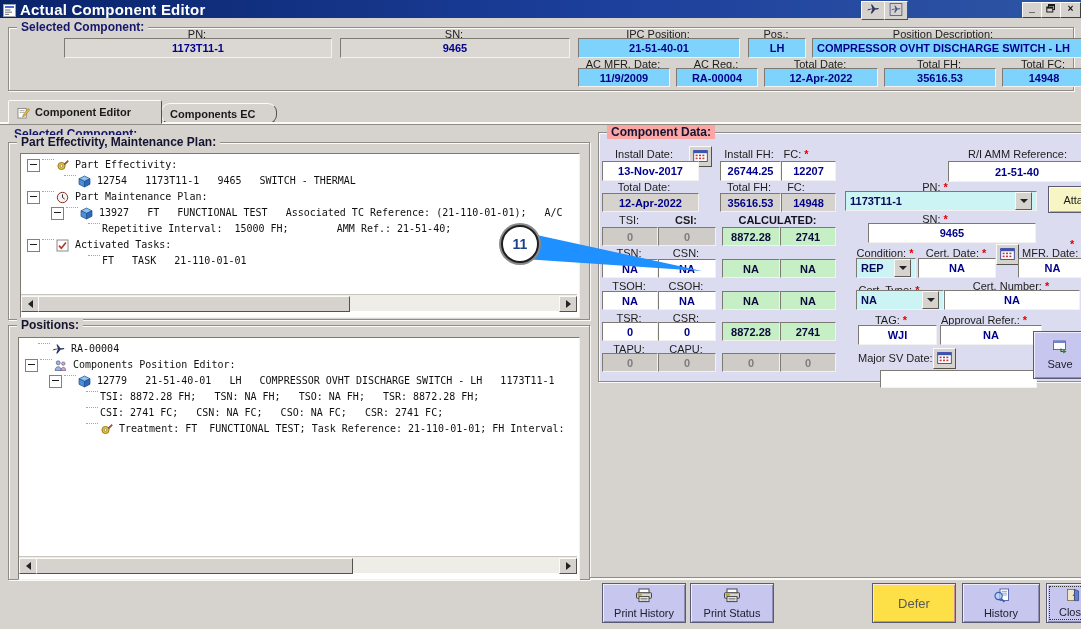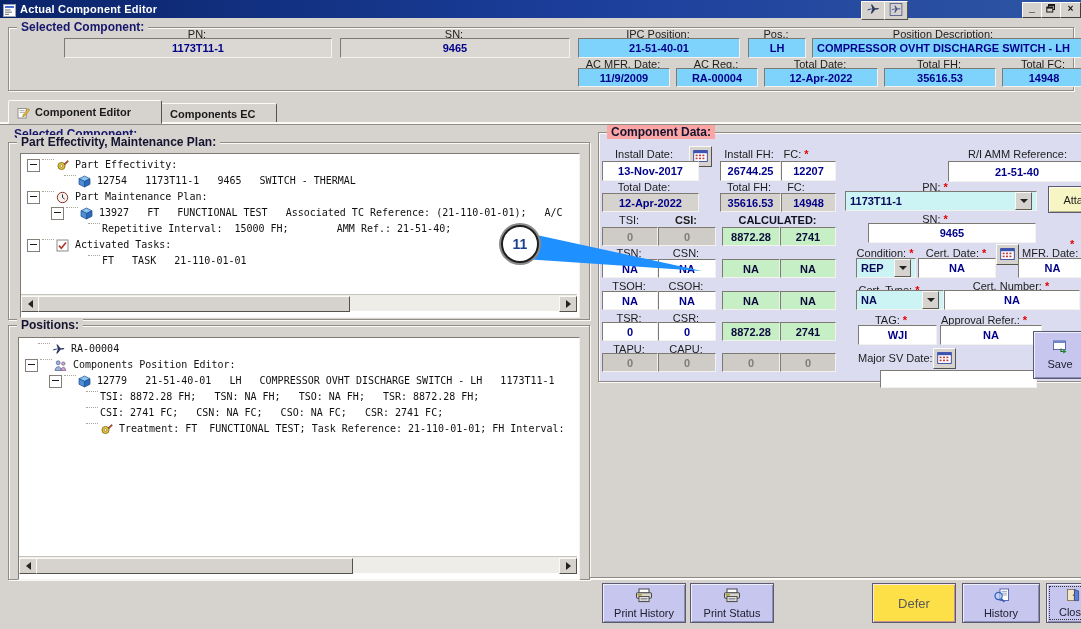--- a/index.html
+++ b/index.html
@@ -1,21 +1,21 @@
 <!DOCTYPE html>
 <html><head>
 <meta charset="utf-8">
 <style>
   html,body{margin:0;padding:0;background:#555;}
   #app{position:relative;width:1081px;height:629px;background:#d6d3ce;overflow:hidden;
        font-family:"Liberation Sans",sans-serif;cursor:default;-webkit-user-select:none;user-select:none;}
   .abs{position:absolute;}
   
   .titlebar{left:0;top:0;width:1081px;height:18px;background:linear-gradient(to right,#0a246a,#1c3f9c 55%,#2e55a4);display:flex;align-items:center;}
-  .title-text{color:#fff;font-weight:bold;font-size:11px;margin-left:4px;letter-spacing:.2px;}
+  .title-text{color:#fff;font-weight:bold;font-size:15px;margin-left:4px;letter-spacing:.2px;}
   .appicon{width:13px;height:13px;margin-left:3px;flex:none;}
   .tbtn{width:22px;height:17px;top:1px;background:#d6d3ce;border:1px solid;border-color:#fbfaf7 #55524c #55524c #fbfaf7;display:flex;align-items:center;justify-content:center;}
   .tbtn svg{width:14px;height:13px;}
   .wbtn{width:18px;height:14px;top:2px;background:#d6d3ce;border:1px solid;border-color:#fbfaf7 #404040 #404040 #fbfaf7;display:flex;align-items:center;justify-content:center;font:bold 10px "Liberation Mono",monospace;color:#111;line-height:1;}
   
   .grp{border:1px solid #8f8c86;box-shadow:inset 1px 1px 0 #fbfaf7,1px 1px 0 #fbfaf7;}
   .grp-title{position:absolute;top:-8px;left:8px;background:#d6d3ce;padding:0 4px;font-weight:bold;font-size:12px;color:#16166b;white-space:nowrap;}
   .grp-title.dark{color:#141430;}
   .lbl{position:absolute;font-size:11px;color:#1c1c1c;white-space:nowrap;}
   .lblc{text-align:center;display:flex;justify-content:center;gap:3px;}
@@ -130,21 +130,21 @@
 
   <div class="abs tab active" style="left:8px;top:100px;width:136px;height:22px;">
     <span style="width:13px;height:13px;"><svg viewBox="0 0 13 13">
           <rect x="1" y="2.4" width="8.2" height="9.6" fill="#fff" stroke="#7a7a7a" stroke-width=".8"></rect>
           <line x1="2.6" y1="4.6" x2="7.6" y2="4.6" stroke="#b0b0b0"></line>
           <line x1="2.6" y1="6.4" x2="7.6" y2="6.4" stroke="#b0b0b0"></line>
           <path d="M6.2 8.8 11 2.6l1.6 1.2-4.8 6.2-2.2.9z" fill="#e8bc3a" stroke="#8a6a10" stroke-width=".5"></path>
         </svg></span>
     <span>Component Editor</span>
   </div>
-  <div class="abs tab inactive" style="left:161px;top:103px;width:98px;height:19px;">
+  <div class="abs tab inactive" style="left:161px;top:103px;width:98px;height:19px;border-radius:9px;">
     <span>Components EC</span>
   </div>
   <div class="abs tabline" style="left:0;top:122px;width:1081px;height:2px;"></div>
 
   <div class="lbl" style="left:14px;top:127px;font-weight:bold;font-size:12px;color:#16166b;">Selected Component:</div>
 
   <div class="abs grp" style="left:8px;top:142px;width:580px;height:176px;">
     <span class="grp-title dark">Part Effectivity, Maintenance Plan:</span>
   </div>
   <div class="abs tree" style="left:20px;top:153px;width:558px;height:158px;">

